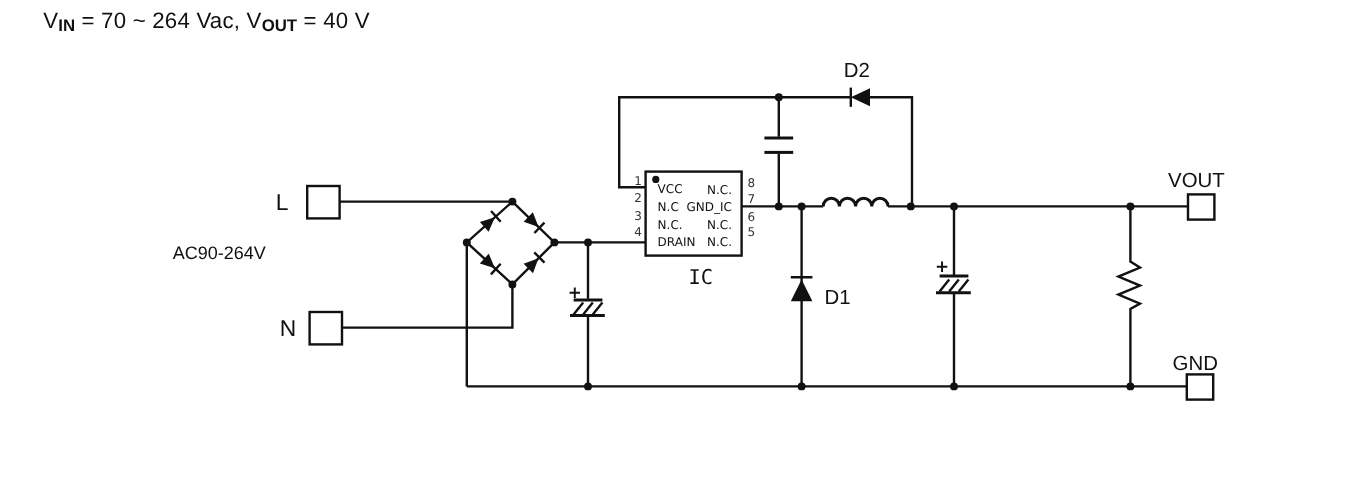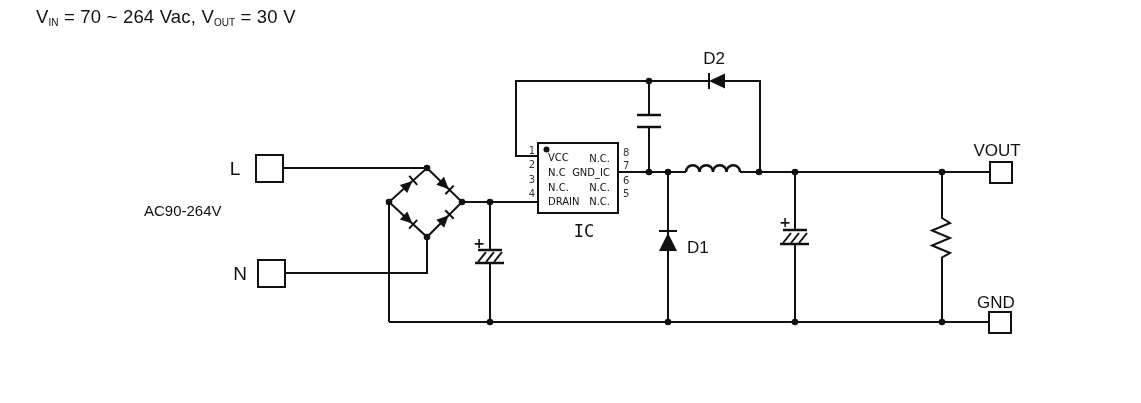--- a/index.html
+++ b/index.html
@@ -1,34 +1,34 @@
 <!DOCTYPE html>
 <html><head>
 <meta charset="utf-8">
 <style>
   html,body{margin:0;padding:0;background:#ffffff;}
   #stage{position:relative;width:1141px;height:403px;background:#ffffff;overflow:hidden;
          font-family:"Liberation Sans",sans-serif;color:#111;}
   #schematic{position:absolute;left:0;top:0;}
   .title{position:absolute;left:36px;top:6px;font-size:18.5px;letter-spacing:.2px;color:#111;white-space:pre;}
-  .title .sub{font-size:10px;vertical-align:-3px;letter-spacing:0;}
+  .title .sub{font-size:14px;vertical-align:-3px;letter-spacing:0;font-weight:bold;}
   text{fill:#111;}
   .biglabel{font-family:"Liberation Sans",sans-serif;font-size:17px;}
   .srclabel{font-family:"Liberation Sans",sans-serif;font-size:19px;}
   .pinlabel{font-family:"DejaVu Sans",sans-serif;font-size:10px;}
   .pinnum{font-family:"DejaVu Sans",sans-serif;font-size:10px;fill:#333;}
   .iclabel{font-family:"DejaVu Sans Mono",monospace;font-size:17px;}
   .plus{font-family:"DejaVu Sans",sans-serif;font-size:14px;font-weight:bold;}
 </style>
 </head>
 <body>
 
 <div id="stage">
 
-  <div class="title"><span>V</span><span class="sub">IN</span><span> = 70 ~ 264 Vac, V</span><span class="sub">OUT</span><span> = 30 V</span></div>
+  <div class="title"><span>V</span><span class="sub">IN</span><span> = 70 ~ 264 Vac, V</span><span class="sub">OUT</span><span> = 40 V</span></div>
 
   <svg id="schematic" width="1141" height="403" viewBox="0 0 1141 403">
 
     <g stroke="#111" stroke-width="2" fill="none">
       <path d="M283,168 H427"></path>
       <path d="M285,273 H427 V237"></path>
       <path d="M389,202 V322"></path>
       <path d="M389,322 H989"></path>
       <path d="M462,202 H538"></path>
       <path d="M490,202 V249 M490,263 V322"></path>

